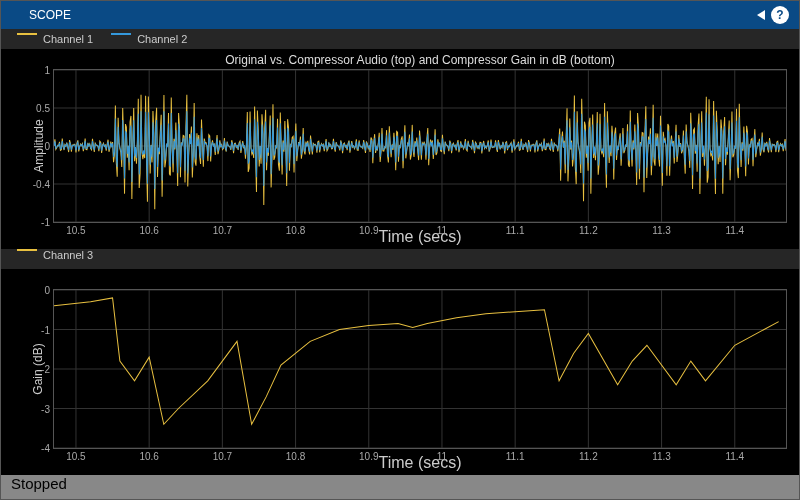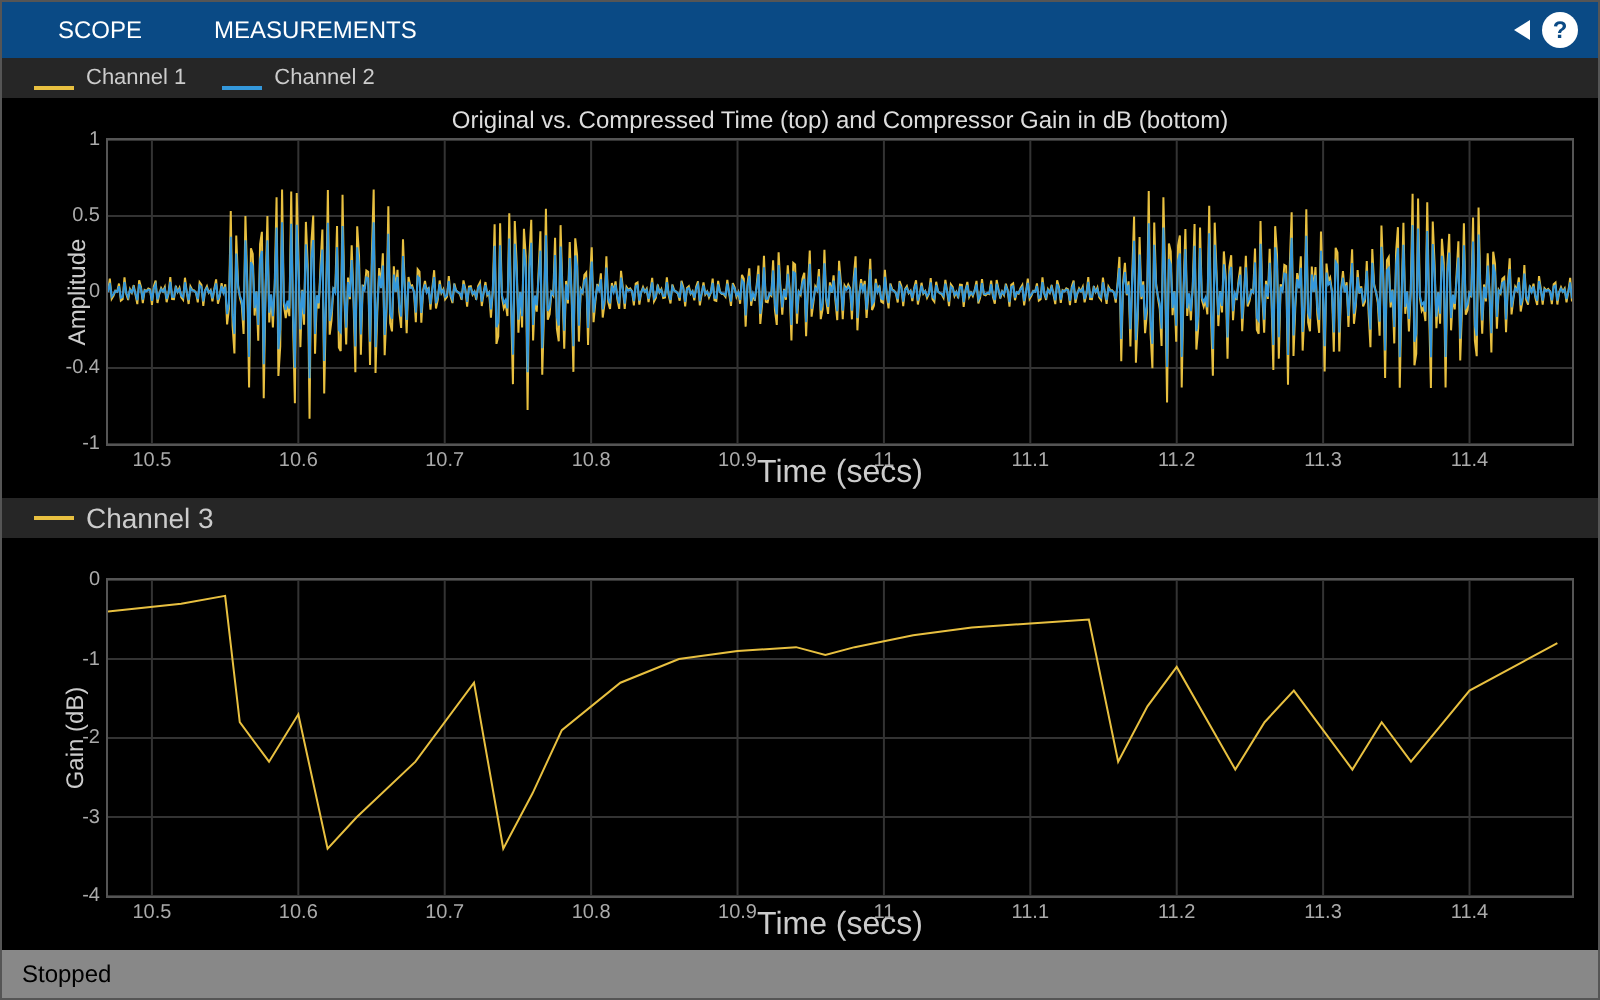--- a/index.html
+++ b/index.html
@@ -55,21 +55,21 @@
   }
   .legend-top {
     height: 20px;
     background: #262626;
     display: flex;
     align-items: center;
     padding-left: 16px;
     gap: 18px;
     font-size: 11px;
   }
-  .legend-item { display: flex; align-items: flex-end; gap: 6px; }
+  .legend-item { display: flex; align-items: flex-start; gap: 6px; }
   .swatch { width: 20px; height: 2px; }
   .swatch.yellow { background: #e8c040; }
   .swatch.blue { background: #3498db; }
   .plot-area {
     background: #000;
     position: relative;
   }
   .plot1 { height: 200px; padding: 4px 12px 26px 52px; }
   .plot2 { height: 206px; padding: 4px 12px 26px 52px; }
   .plot-title {
@@ -106,63 +106,61 @@
     position: absolute;
     font-size: 10px;
     color: #aaa;
   }
   .ytick { right: calc(100% + 4px); transform: translateY(-50%); }
   .xtick { top: calc(100% + 3px); transform: translateX(-50%); }
   .legend2 {
     height: 20px;
     background: #262626;
     display: flex;
-    align-items: center;
     padding-left: 16px;
-    font-size: 14px;
+    font-size: 11px;
     gap: 6px;
   }
   .statusbar {
     height: 24px;
     background: #888;
     color: #000;
-    font-size: 12px;
-    display: flex;
-    align-items: center;
+    font-size: 15px;
+    display: flex;
+    align-items: flex-start;
     padding: 0 10px;
     justify-content: space-between;
   }
   svg.wave { position: absolute; left:0; top:0; width:100%; height:100%; }
   .gridline { stroke: #333; stroke-width:1; }
   .trace-yellow { stroke:#e8c040; stroke-width:1; fill:none; }
   .trace-blue { stroke:#3498db; stroke-width:1; fill:none; }
 </style>
 </head>
 <body>
 
 <div class="toolbar">
   <div class="tab">SCOPE</div>
-  <div class="tab">MEASUREMENTS</div>
   <div class="help-chevron"></div>
   <div class="help-icon">?</div>
 </div>
 
 <div class="legend-top">
   <div class="legend-item">
     <div class="swatch yellow"></div>
     <span>Channel 1</span>
   </div>
   <div class="legend-item">
     <div class="swatch blue"></div>
     <span>Channel 2</span>
   </div>
 </div>
 
 <div class="plot-area plot1">
-  <div class="plot-title">Original vs. Compressed Time (top) and Compressor Gain in dB (bottom)</div>
+  <div class="plot-title">Original vs. Compressor Audio (top) and Compressor Gain in dB (bottom)</div>
   <div class="axes-box">
     <div class="ylabel">Amplitude</div>
     <div class="xlabel">Time (secs)</div>
     <svg class="wave" id="svg1" viewBox="0 0 100 100" preserveAspectRatio="none">
         <line x1="0" x2="100" y1="100" y2="100" class="gridline" vector-effect="non-scaling-stroke"></line>
         <line x1="0" x2="100" y1="75" y2="75" class="gridline" vector-effect="non-scaling-stroke"></line>
         <line x1="0" x2="100" y1="50" y2="50" class="gridline" vector-effect="non-scaling-stroke"></line>
         <line x1="0" x2="100" y1="25" y2="25" class="gridline" vector-effect="non-scaling-stroke"></line>
         <line x1="0" x2="100" y1="0" y2="0" class="gridline" vector-effect="non-scaling-stroke"></line>
         <line y1="0" y2="100" x1="2.999999999999936" x2="2.999999999999936" class="gridline" vector-effect="non-scaling-stroke"></line>

